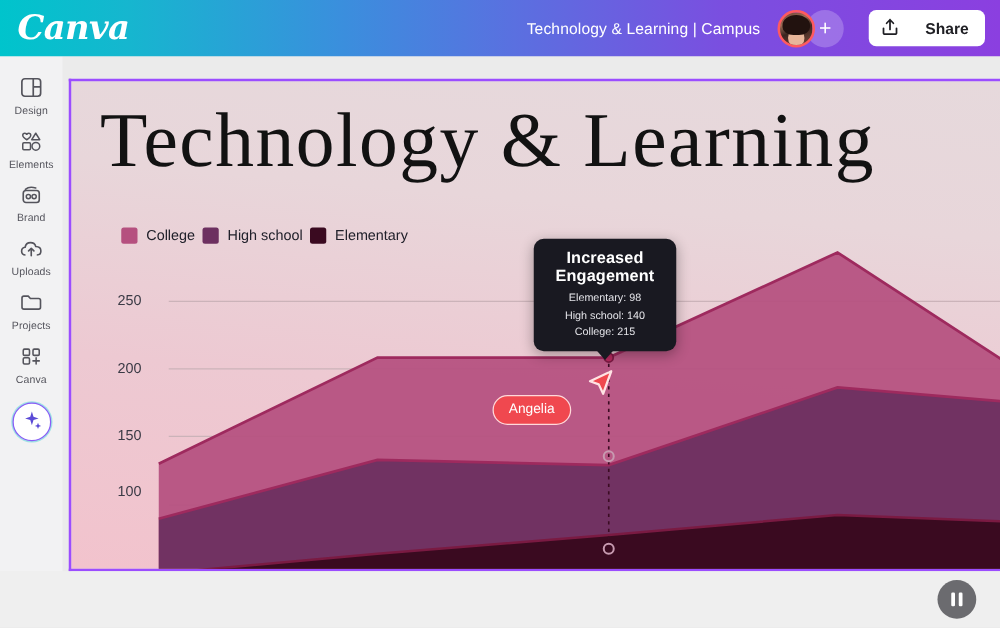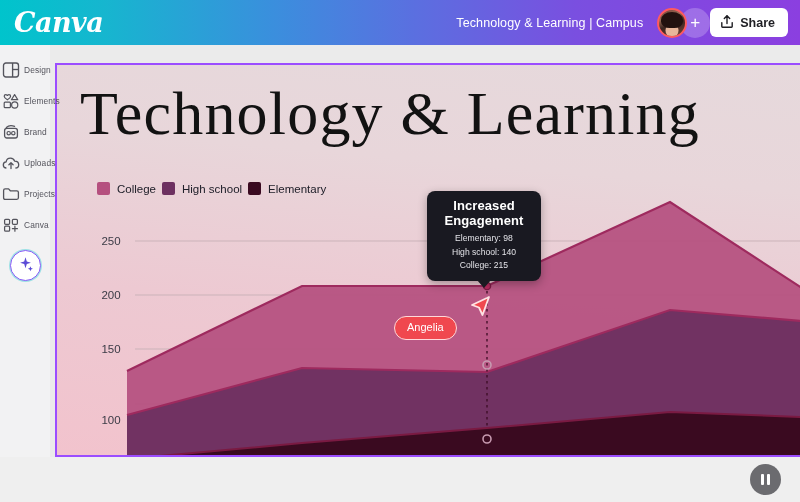--- a/index.html
+++ b/index.html
@@ -43,34 +43,34 @@
     width:22px; height:16px; border-radius:50% 50% 40% 40%;
     background:#22120f; z-index:2;
   }
   .plus-btn {
     width:30px; height:30px; border-radius:50%;
     background:rgba(255,255,255,0.22);
     margin-left:-7px; display:flex; align-items:center; justify-content:center;
     color:#fff; font-size:17px; font-weight:300; cursor:pointer; flex:none;
   }
   .share-btn {
-    margin-left:0; height:29px; padding:0 13px 0 10px; border-radius:6px;
+    margin-left:20px; height:29px; padding:0 13px 0 10px; border-radius:6px;
     background:#fff; color:#1f1f24; font-size:12.5px; font-weight:600;
-    display:flex; align-items:center; gap:6px; cursor:pointer;
+    display:flex; align-items:center; gap:21px; cursor:pointer;
   }
 
   
   .sidebar {
     position:absolute; left:0; top:45px; width:50px; height:412px;
     background:#f2f2f3; display:flex; flex-direction:column;
     align-items:center; padding-top:9px; z-index:30;
   }
   .side-item {
-    width:50px; display:flex; flex-direction:row; align-items:center;
-    padding:5px 0 4px; cursor:pointer; gap:2px;
+    width:50px; display:flex; flex-direction:column; align-items:center;
+    padding:5px 0 4px; cursor:pointer; gap:2px;justify-content:center;
   }
   .side-item .ico { width:22px; height:22px; color:#54545c; display:block; }
   .side-item .lbl { font-size:8.4px; color:#54545c; letter-spacing:0.1px; }
   .magic-btn {
     margin-top:10px; width:31px; height:31px; border-radius:50%;
     background:#fff; border:1.6px solid #8b5cf6;
     display:flex; align-items:center; justify-content:center; cursor:pointer;
     box-shadow:0 0 0 1px rgba(0,196,204,.35);
   }
 
@@ -105,21 +105,21 @@
     position:absolute; left:40px; top:117px; display:flex; align-items:center; gap:6px;
   }
   .lg { display:flex; align-items:center; gap:7px; }
   .lg .sw { width:13px; height:13px; border-radius:2px; display:block; }
   .lg .tx { font-size:11.5px; color:#20202a; }
 
   
   .chartwrap { position:absolute; left:0; top:0; width:745px; height:394px; }
   .chartwrap svg { display:block; }
   .ytick {
-    position:absolute; font-size:11.5px; color:#3b3b46; text-align:center;
+    position:absolute; font-size:11.5px; color:#3b3b46; text-align:left;
     width:34px;
   }
 
   
   .tooltip {
     position:absolute; left:370px; top:126px; width:114px;
     background:#191921; border-radius:8px; padding:7px 8px 8px;
     text-align:center; z-index:25; box-shadow:0 3px 10px rgba(0,0,0,.3);
   }
   .tooltip .tt-title { color:#fff; font-size:13px; font-weight:700; margin-bottom:4px; letter-spacing:.1px;}
@@ -160,21 +160,21 @@
       </div>
       <div class="lg">
         <span class="sw" style="background:#3a0a20"></span>
         <span class="tx">Elementary</span>
       </div>
     </div>
 
     <div class="ytick" style="left:37px; top:170px;">250</div>
     <div class="ytick" style="left:37px; top:224px;">200</div>
     <div class="ytick" style="left:37px; top:278px;">150</div>
-    <div class="ytick" style="left:37px; top:349px;">100</div>
+    <div class="ytick" style="left:37px; top:323px;">100</div>
 
     <div class="chartwrap">
       <svg width="745" height="394" viewBox="0 0 745 394">
 
         <g>
           <line x1="78" y1="176" x2="745" y2="176" stroke="#cbb3b9" stroke-width="1"></line>
           <line x1="78" y1="230" x2="745" y2="230" stroke="#cbb3b9" stroke-width="1"></line>
           <line x1="78" y1="284" x2="745" y2="284" stroke="#cbb3b9" stroke-width="1"></line>
           <line x1="78" y1="339" x2="745" y2="339" stroke="#cbb3b9" stroke-width="1"></line>
         </g>

